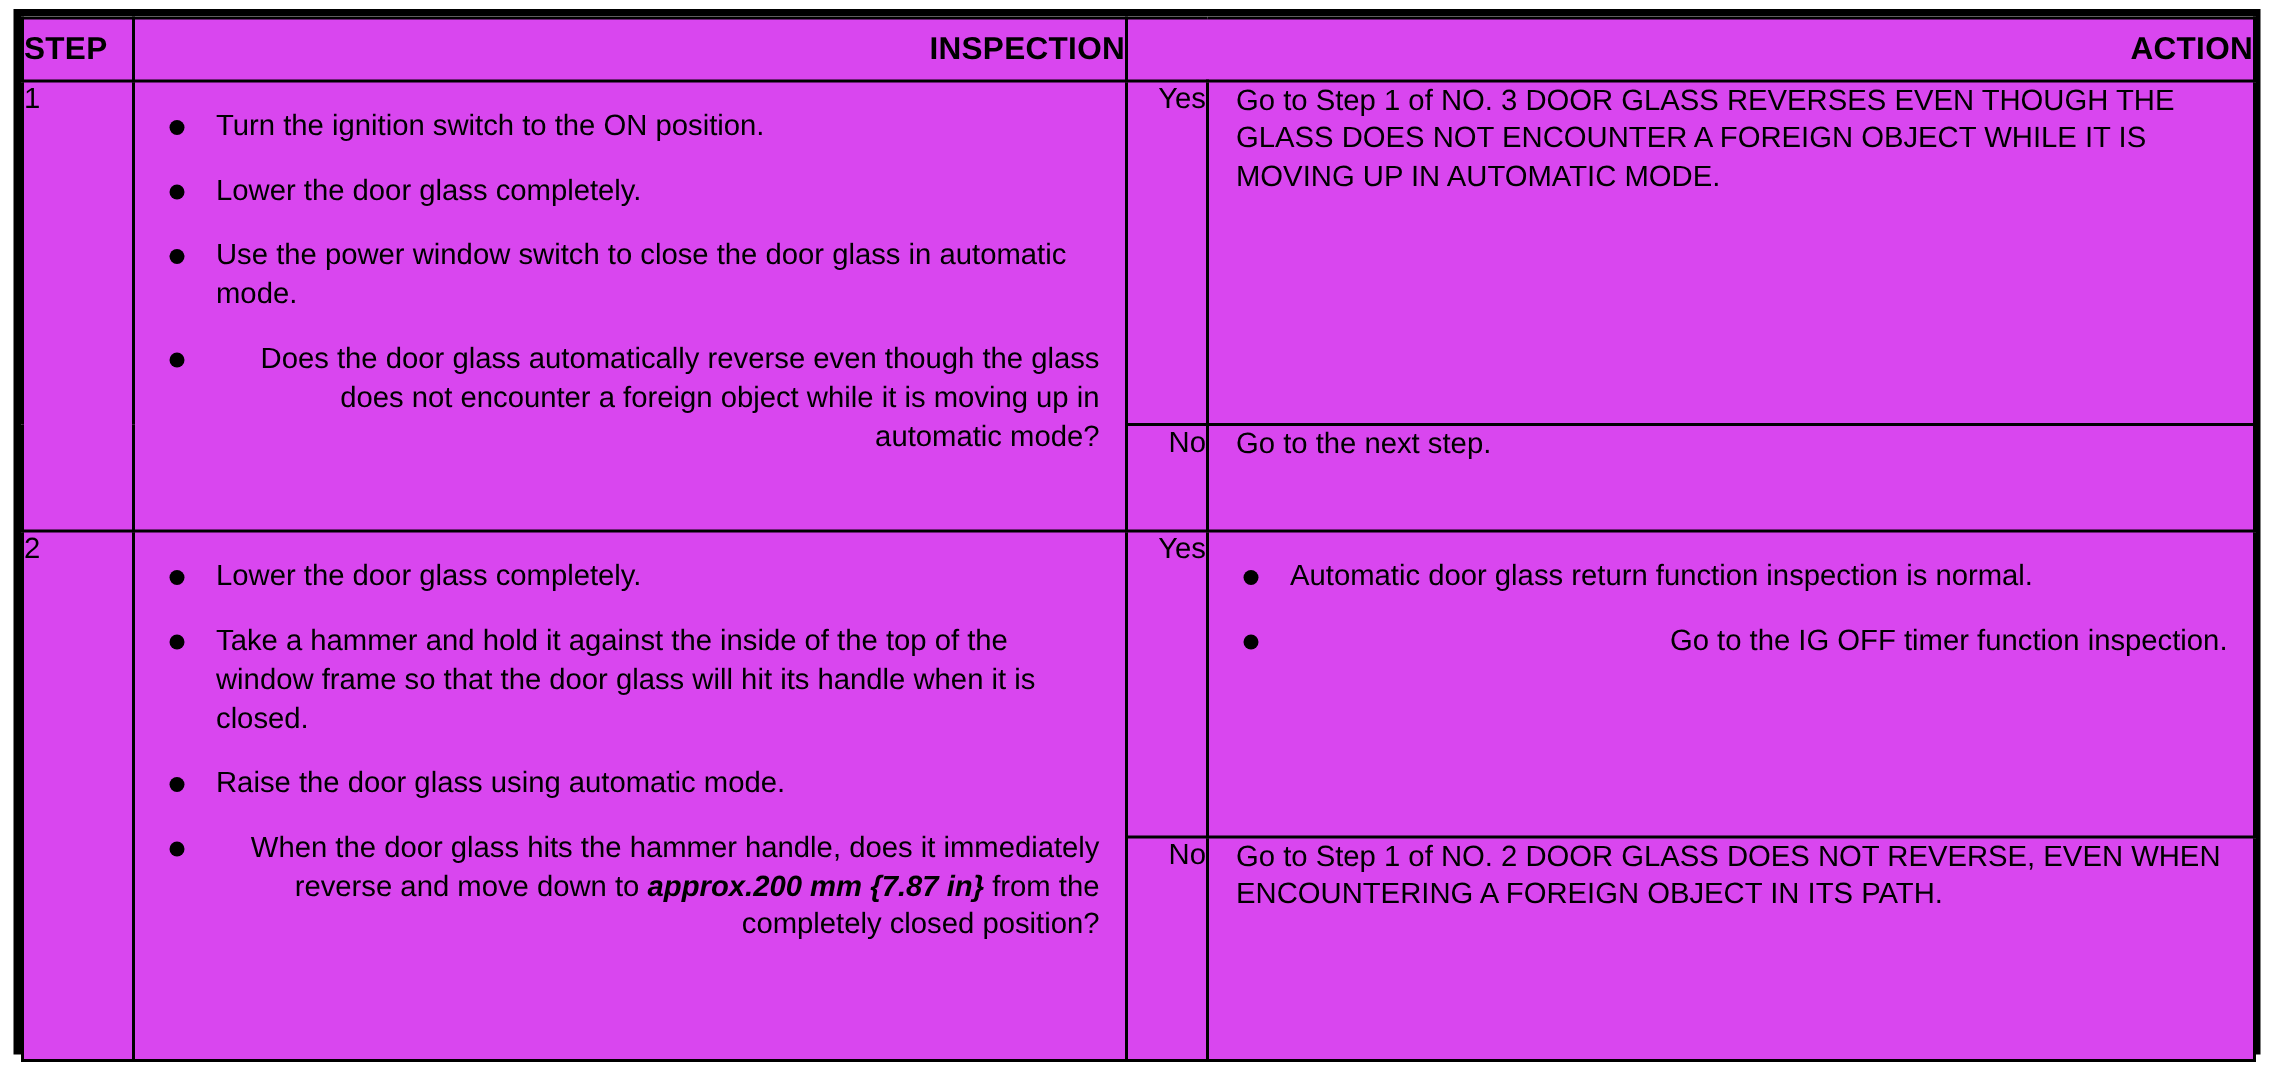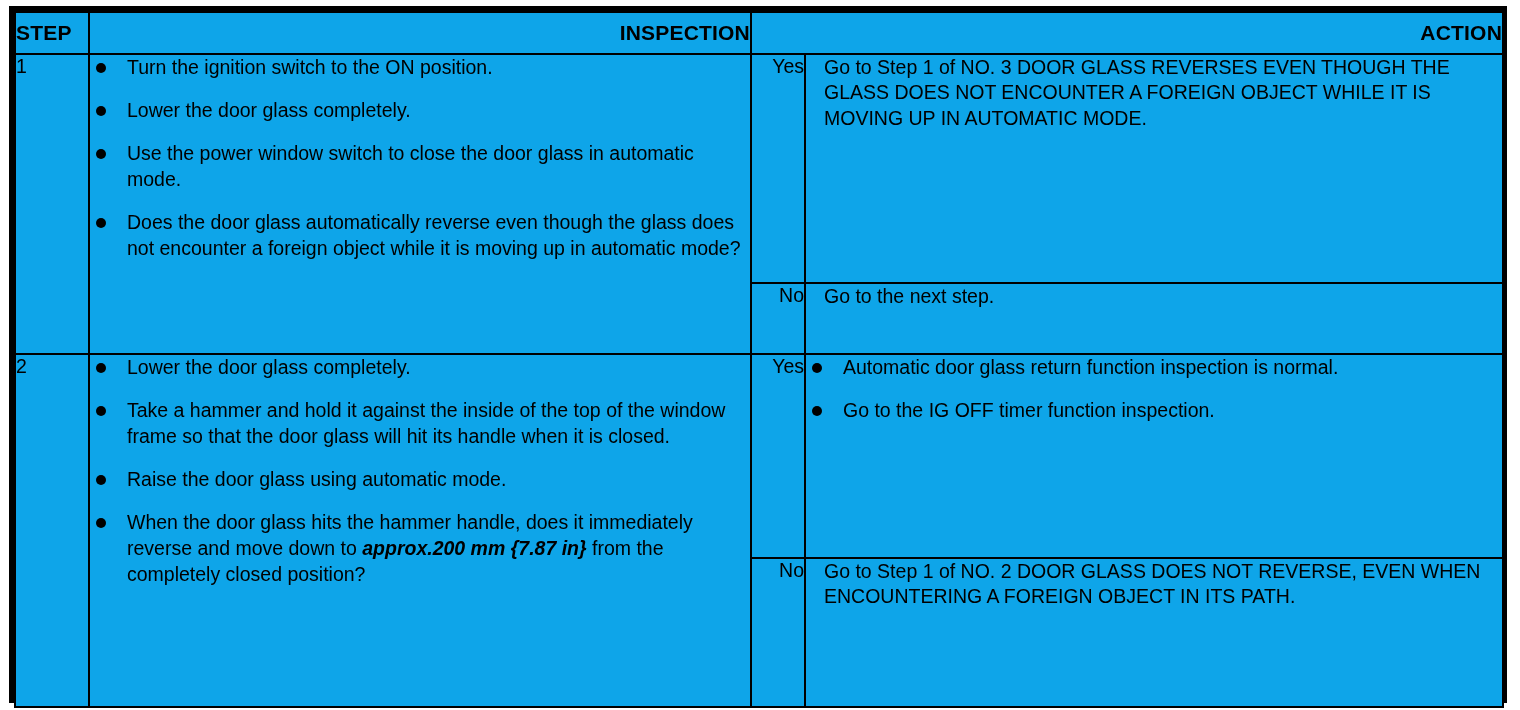--- a/index.html
+++ b/index.html
@@ -39,21 +39,21 @@
     height: 100%;
     border-collapse: collapse;
     table-layout: fixed;
     background: #fff;
   }
 
   table.dtc td, table.dtc th {
     border: 2px solid #000;
     vertical-align: top;
     padding: 0;
-    background: #0ea5e9;
+    background: #d946ef;
   }
 
   
   col.c-step    { width: 74px;  }
   col.c-insp    { width: 662px; }
   col.c-yn      { width: 54px;  }
   col.c-act     { width: 698px; }
 
   
   th.head {
@@ -81,31 +81,31 @@
     padding: 6px 0 0 6px;
     font-size: 19.5px;
     line-height: 1.2;
     white-space: nowrap;
     text-align: right;
   }
 
   
   ul.blist {
     list-style: none;
-    margin: 0;
+    margin: 17px;
     padding: 0;
   }
   ul.blist > li {
     position: relative;
     padding-left: 37px;
     margin: 0 0 17px 0;
     font-size: 19.5px;
     line-height: 1.33;
   }
-  ul.blist > li:last-child { margin-bottom: 0; }
+  ul.blist > li:last-child { margin-bottom: 0; text-align: right; }
 
   ul.blist > li .bullet {
     position: absolute;
     left: 6px;
     top: 8px;
     width: 10px;
     height: 10px;
     border-radius: 50%;
     background: #000;
   }

